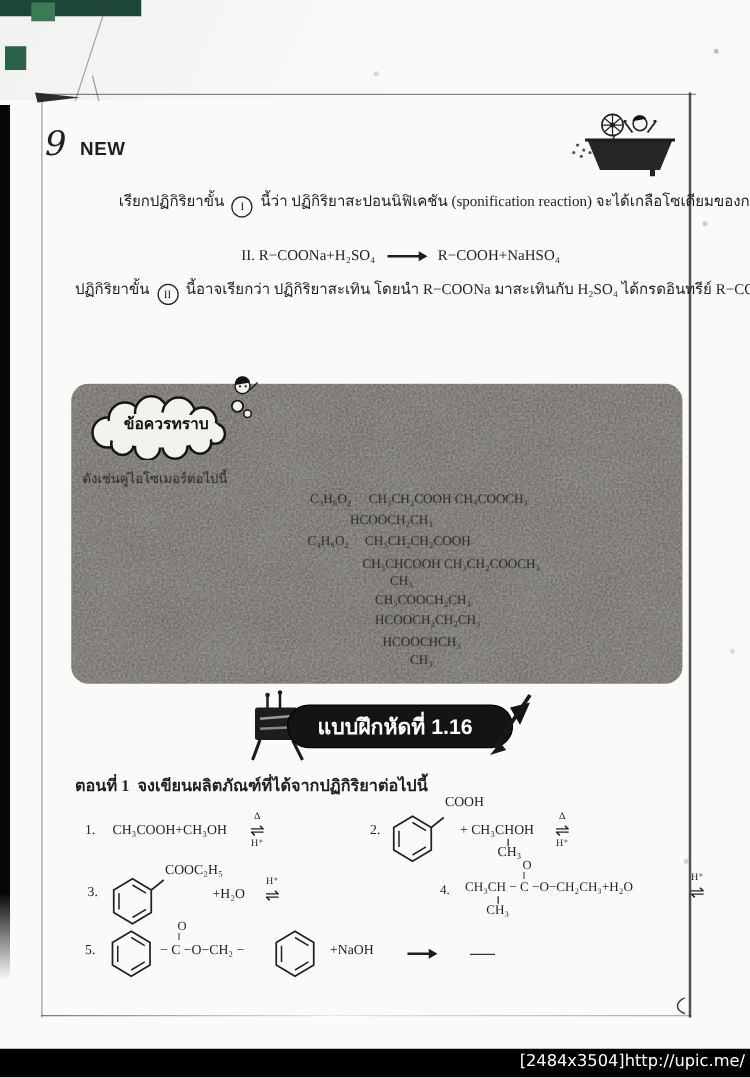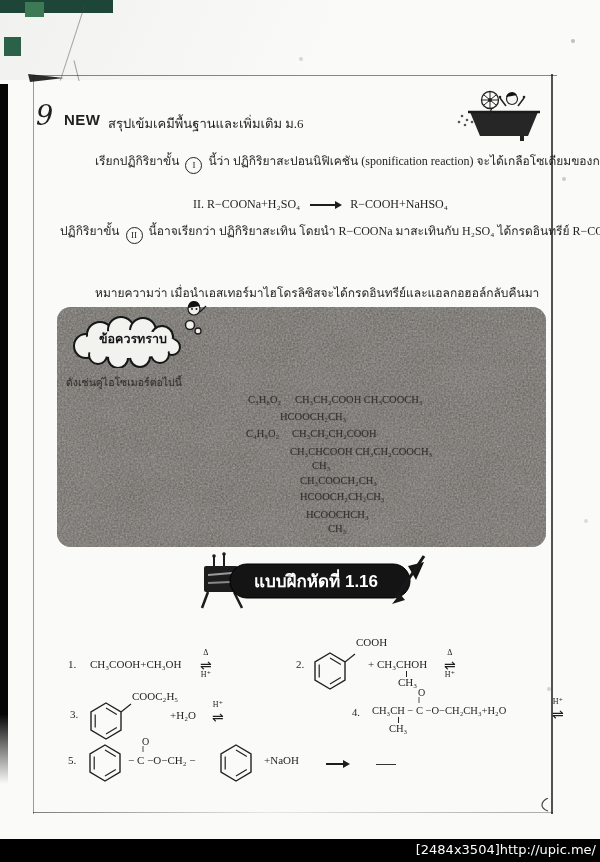--- a/index.html
+++ b/index.html
@@ -89,21 +89,20 @@
   <div class="abs frame-bottom"></div>
   <svg class="abs" style="left:28px;top:68px" width="40" height="16">
     <polygon points="0,6 36,10 2,14" fill="#161616" opacity="0.9"></polygon>
   </svg>
   <svg class="abs" style="left:536px;top:798px" width="16" height="16">
     <path d="M12,0 c-8,4 -8,10 0,13" stroke="#444" stroke-width="1.2" fill="none"></path>
   </svg>
 
   <div class="abs pagenum">9</div>
   <div class="abs brand">NEW</div>
-  <div class="abs doc-title">สรุปเข้มเคมีพื้นฐานและเพิ่มเติม ม.6</div>
 
   <svg class="abs" style="left:452px;top:86px" width="100" height="58" viewBox="0 0 100 58">
     <polygon points="18,26 86,26 76,50 28,50" fill="#262626"></polygon>
     <line x1="16" y1="26" x2="88" y2="26" stroke="#1b1b1b" stroke-width="2.5"></line>
     <rect x="68" y="50" width="4" height="5" fill="#222"></rect>
     <circle cx="60" cy="13" r="5.5" fill="#f5f5f3" stroke="#222" stroke-width="1.2"></circle>
     <path d="M54,11 a6,6 0 0 1 11,-2 l-11,2 Z" fill="#111"></path>
     <path d="M54,20 l-6,-8 M66,20 l6,-8" stroke="#222" stroke-width="1.5" fill="none"></path>
     <circle cx="48" cy="11" r="1.3" fill="#222"></circle>
       <circle cx="72" cy="11" r="1.3" fill="#222"></circle>
@@ -130,21 +129,20 @@
     <span>R−COOH+NaHSO₄</span>
   </div>
 
   <div class="abs t12 nowrap" style="left:60px;top:221px">
     <span>ปฏิกิริยาขั้น</span>
     <span class="circled">II</span>
     <span>นี้อาจเรียกว่า ปฏิกิริยาสะเทิน โดยนำ R−COONa มาสะเทินกับ H₂SO₄ ได้กรดอินทรีย์ R−COOH</span>
   </div>
 
 
-  <div class="abs t12 nowrap" style="left:95px;top:283px">หมายความว่า เมื่อนำเอสเทอร์มาไฮโดรลิซิสจะได้กรดอินทรีย์และแอลกอฮอล์กลับคืนมา</div>
 
   <svg class="abs" style="left:57px;top:307px" width="489" height="240">
     <defs>
       <clipPath id="boxclip">
           <rect width="489" height="240" rx="14"></rect>
         </clipPath>
       <filter id="grainfine">
           <feTurbulence type="fractalNoise" baseFrequency="0.55" numOctaves="3" stitchTiles="stitch"></feTurbulence>
         <feColorMatrix type="matrix" values="0 0 0 0 0.45 0 0 0 0 0.44 0 0 0 0 0.42 0 0 0 0.9 0.05"></feColorMatrix>
         </filter>
@@ -210,20 +208,23 @@
     <line x1="12" y1="31" x2="34" y2="30" stroke="#cfcfcf" stroke-width="2" opacity="0.6"></line>
     <line x1="12" y1="40" x2="6" y2="56" stroke="#1d1d1d" stroke-width="2.5"></line>
     <line x1="38" y1="40" x2="46" y2="56" stroke="#1d1d1d" stroke-width="2.5"></line>
     <rect x="34" y="12" width="180" height="34" rx="17" fill="#141414" stroke="#000"></rect>
     <polygon points="212,14 228,10 220,28" fill="#141414"></polygon>
     <line x1="228" y1="4" x2="200" y2="46" stroke="#181818" stroke-width="3"></line>
     <polygon points="196,52 204,42 209,48" fill="#181818"></polygon>
     <text x="120" y="35" font-size="17" font-weight="bold" fill="#ffffff" text-anchor="middle">แบบฝึกหัดที่ 1.16</text>
   </svg>
 
+  <div class="abs part-line nowrap">
+    <span>ตอนที่ 1</span>&nbsp;&nbsp;<span>จงเขียนผลิตภัณฑ์ที่ได้จากปฏิกิริยาต่อไปนี้</span>
+  </div>
 
   <div class="abs" style="left:68px;top:646px;width:220px;height:36px">
     <span class="abs f11" style="left:0;top:12px">1.</span>
     <span class="abs f11 nowrap" style="left:22px;top:12px">CH₃COOH+CH₃OH</span>
     <span class="eq" style="left:132px;top:3px">
       <span class="t">Δ</span>
       <span class="m">⇌</span>
       <span class="b">H⁺</span>
     </span>
   </div>

